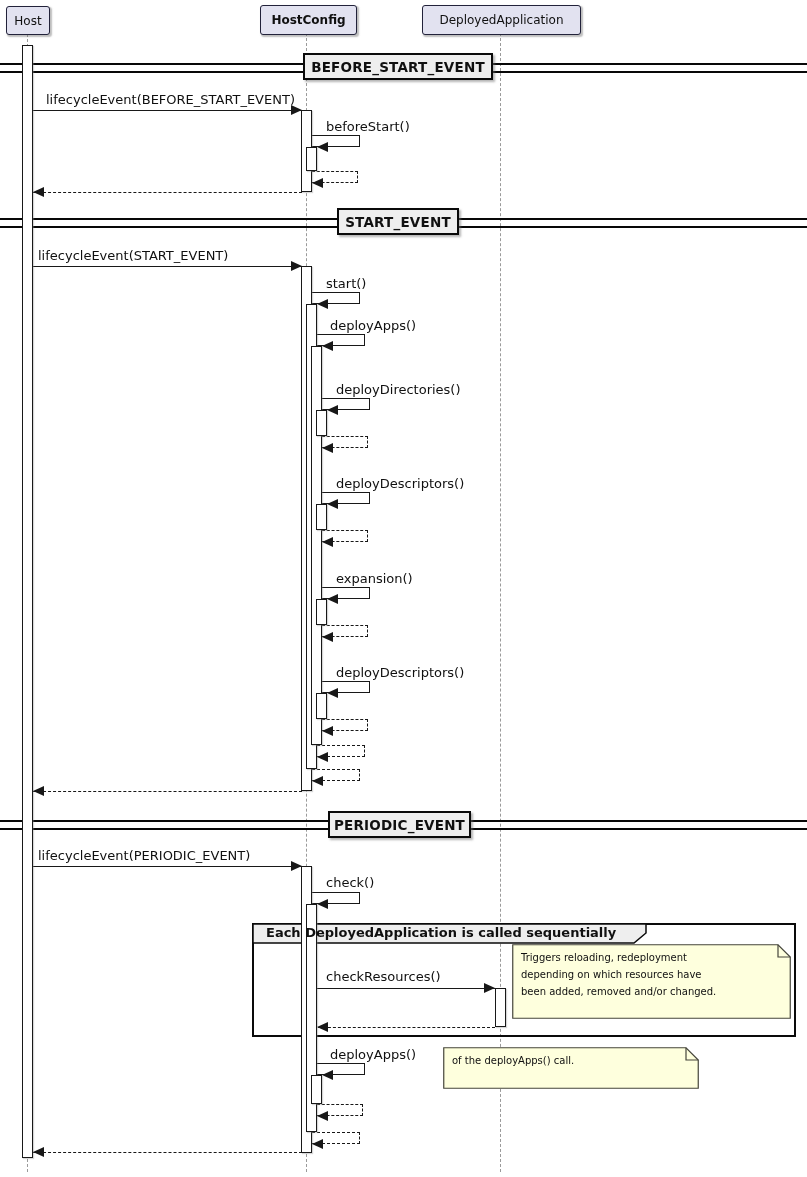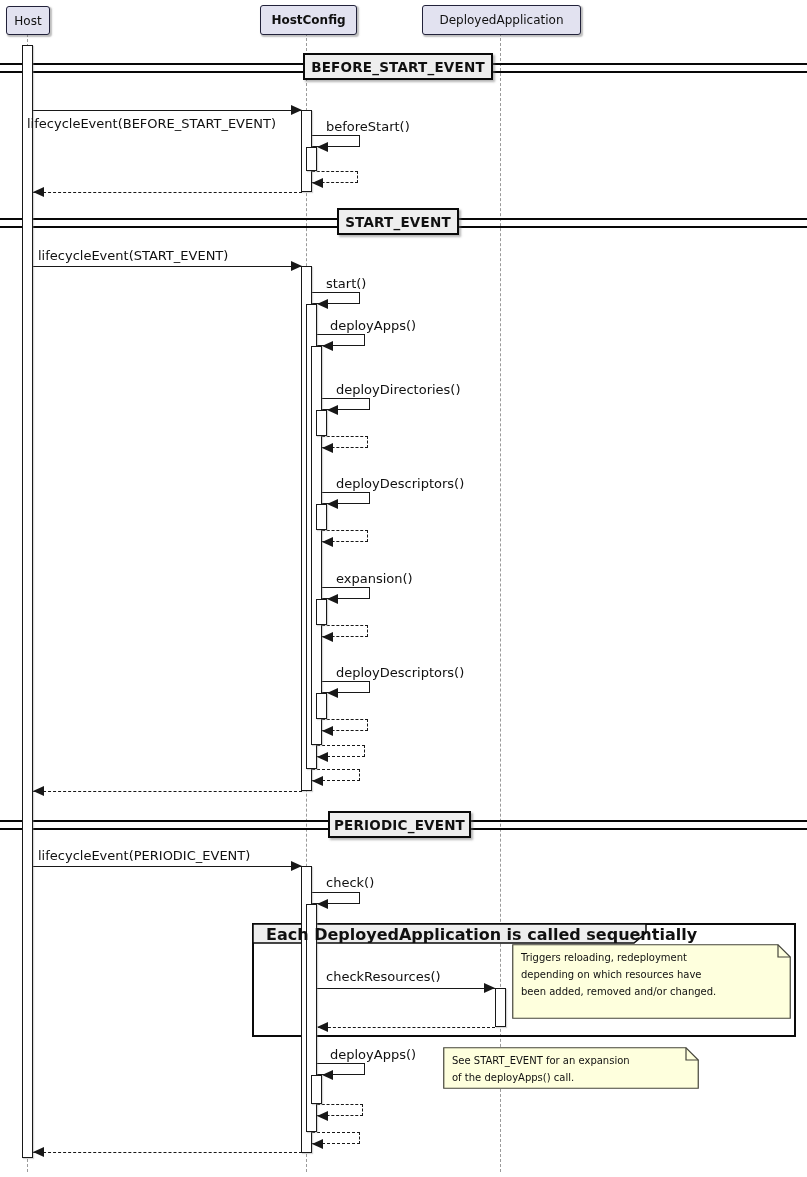--- a/index.html
+++ b/index.html
@@ -19,21 +19,21 @@
   .msg-label{position:absolute;font-size:13px;white-space:nowrap;z-index:5;}
   .line{position:absolute;height:0;border-top:1.2px solid #181818;z-index:2;}
   .line.dash{border-top-style:dashed;}
   .bracket{position:absolute;border:1.2px solid #181818;border-left:none;box-sizing:border-box;z-index:2;}
   .bracket.dash{border-style:dashed;border-left:none;}
   .arr-l{position:absolute;width:0;height:0;border-top:5px solid transparent;border-bottom:5px solid transparent;
           border-right:11px solid #181818;z-index:4;}
   .arr-r{position:absolute;width:0;height:0;border-top:5px solid transparent;border-bottom:5px solid transparent;
           border-left:11px solid #181818;z-index:4;}
   .group{position:absolute;border:2px solid #0a0a0a;z-index:1;}
-  .group-title{position:absolute;font-weight:bold;font-size:16px;z-index:5;white-space:nowrap;}
+  .group-title{position:absolute;font-weight:bold;font-size:13px;z-index:5;white-space:nowrap;}
   .ghead{position:absolute;z-index:2;}
   .note{position:absolute;z-index:6;}
   .note svg{position:absolute;left:0;top:0;}
   .note .txt{position:absolute;left:9px;top:5px;font-size:10px;line-height:17px;z-index:1;white-space:nowrap;}
 </style>
 </head>
 <body>
 
 <div class="canvas">
 
@@ -51,21 +51,21 @@
     <span>DeployedApplication</span>
   </div>
 
   <div class="act" style="left:22px;top:45px;height:1113px;"></div>
 
   <div class="div-lines" style="top:63px;"></div>
   <div class="div-box" style="left:303px;top:53px;width:190px;height:27px;">
     <span>BEFORE_START_EVENT</span>
   </div>
 
-  <div class="msg-label" style="left:27px;top:92px;margin-top:24px;">lifecycleEvent(BEFORE_START_EVENT)</div>
+  <div class="msg-label" style="left:46px;top:92px;">lifecycleEvent(BEFORE_START_EVENT)</div>
   <div class="line" style="left:33px;top:110px;width:269px;"></div>
   <div class="arr-r" style="left:291px;top:105px;"></div>
   <div class="act" style="left:301px;top:110px;height:82px;"></div>
 
   <div class="msg-label" style="left:326px;top:119px;">beforeStart()</div>
   <div class="bracket" style="left:312px;top:135px;width:48px;height:12px;"></div>
   <div class="arr-l" style="left:317px;top:142px;"></div>
   <div class="act" style="left:306px;top:147px;height:24px;"></div>
   <div class="bracket dash" style="left:312px;top:171px;width:46px;height:12px;"></div>
   <div class="arr-l" style="left:312px;top:178px;"></div>
@@ -175,21 +175,20 @@
   <div class="act" style="left:311px;top:1075px;height:29px;"></div>
   <div class="bracket dash" style="left:317px;top:1104px;width:46px;height:12px;"></div>
   <div class="arr-l" style="left:317px;top:1111px;"></div>
 
   <div class="note" style="left:443px;top:1047px;width:256px;height:42px;">
     <svg width="256" height="42" viewBox="0 0 256 42">
       <path d="M0.75,0.75 H243 L255.25,13 V41.25 H0.75 Z" fill="#FEFFDD" stroke="#45453a" stroke-width="1.2"></path>
       <path d="M243,0.75 V13 H255.25" fill="none" stroke="#45453a" stroke-width="1.2"></path>
     </svg>
     <div class="txt">
-      <div>See START_EVENT for an expansion</div>
       <div>of the deployApps() call.</div>
     </div>
   </div>
 
   <div class="bracket dash" style="left:312px;top:1132px;width:48px;height:12px;"></div>
   <div class="arr-l" style="left:312px;top:1139px;"></div>
 
   <div class="line dash" style="left:33px;top:1152px;width:269px;"></div>
   <div class="arr-l" style="left:33px;top:1147px;"></div>
 

